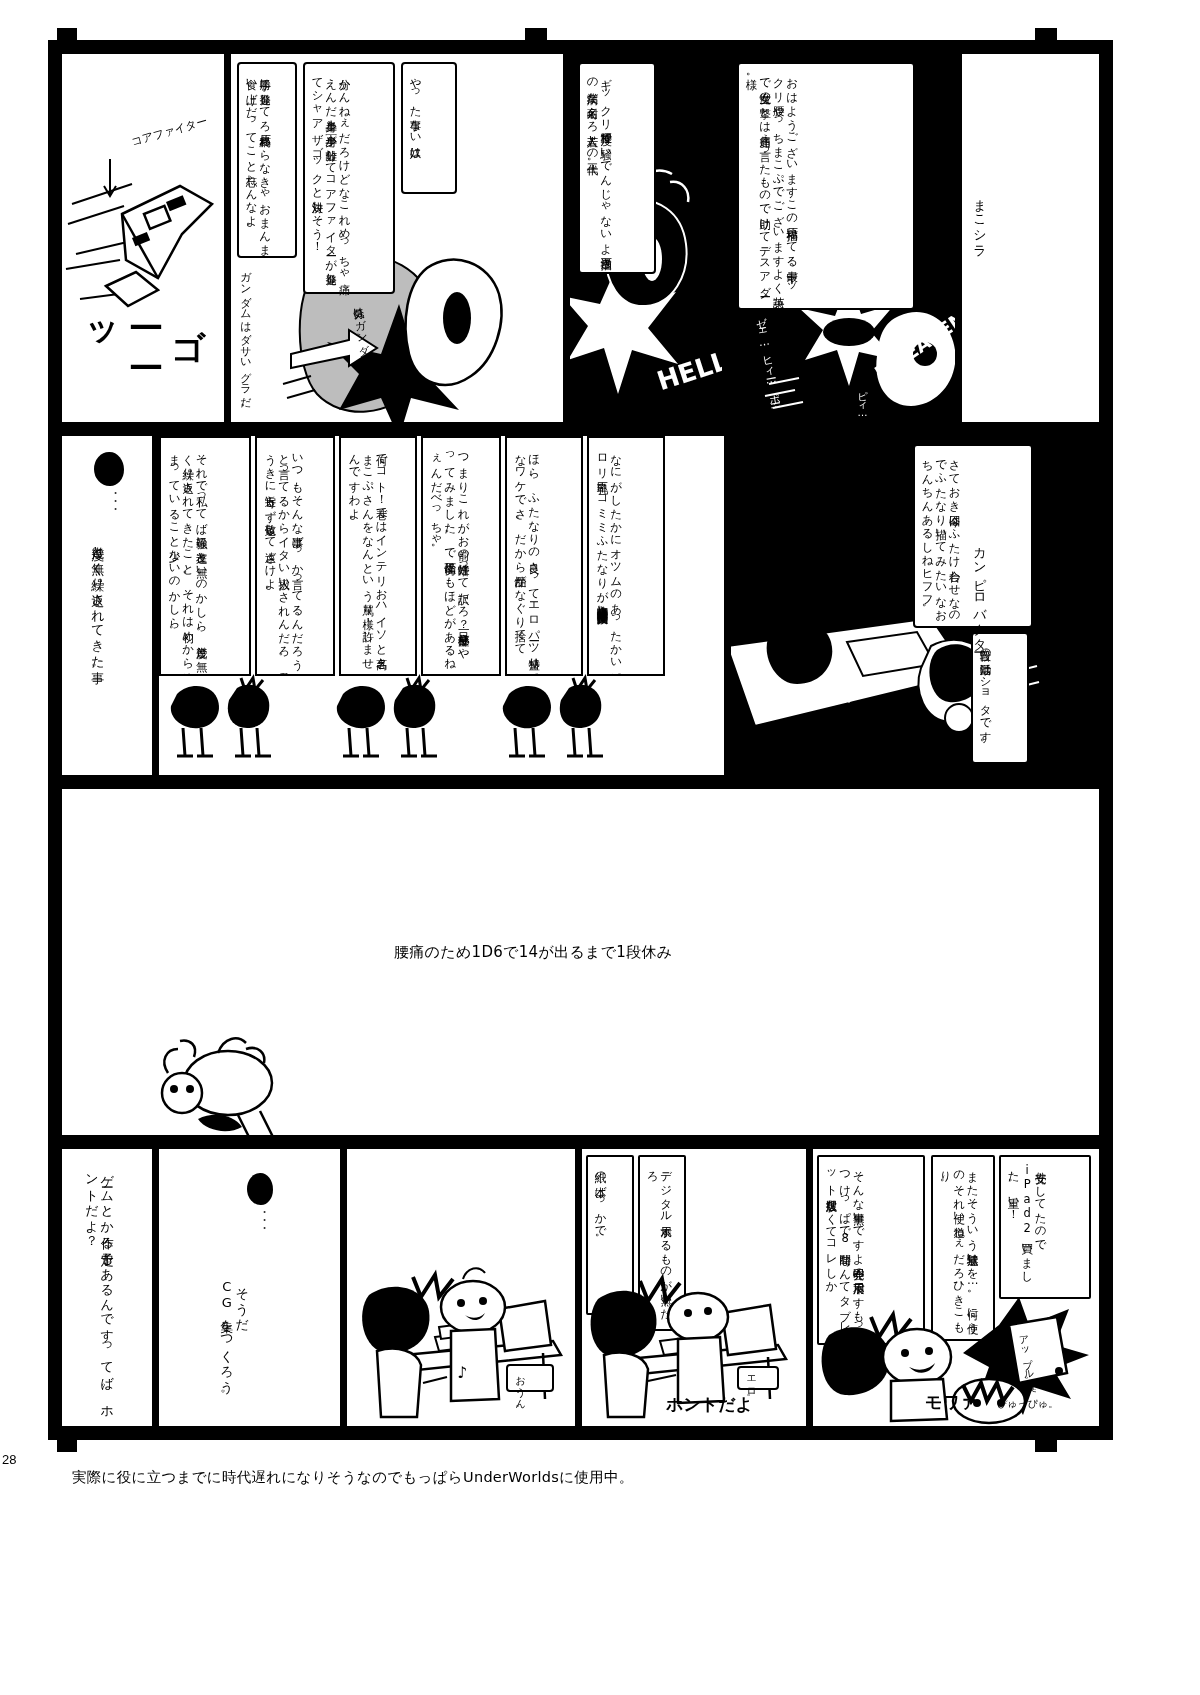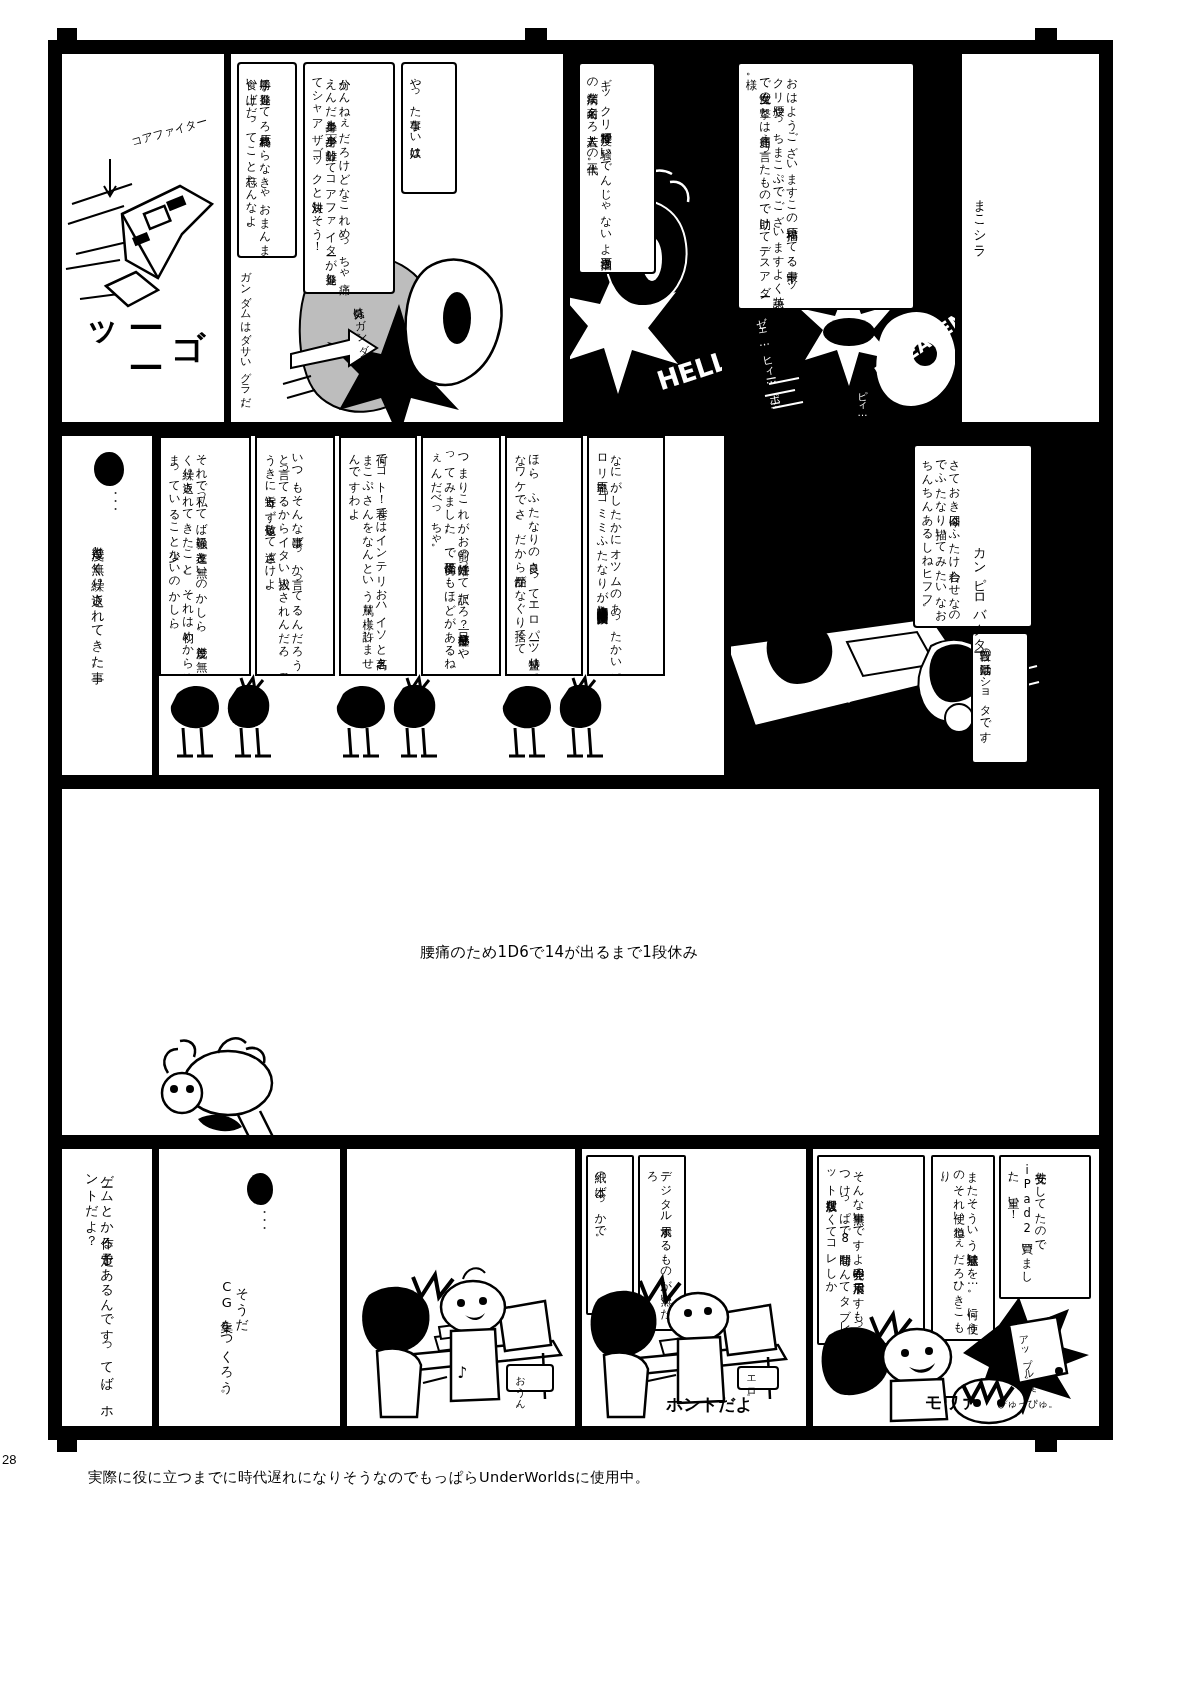--- a/index.html
+++ b/index.html
@@ -330,21 +330,21 @@
     </div>
     <div class="bubble" style="left:240px;top:196px;width:58px;height:132px;">
       <div class="vt">普段の活動はショタです。</div>
     </div>
     <div class="sfx white" style="left:58px;top:256px;font-size:13px;font-weight:normal;transform:rotate(-8deg);">ぴゅっぴゅ</div>
   </div>
 
   <div class="sidelabel vt" style="left:972px;top:538px;">カンピロバクター</div>
 
   <div class="panel" style="left:62px;top:789px;width:1037px;height:346px;">
-    <div class="bigcenter" style="left:332px;top:154px;margin-left:26px;">腰痛のため1D6で14が出るまで1段休み</div>
+    <div class="bigcenter" style="left:332px;top:154px;">腰痛のため1D6で14が出るまで1段休み</div>
     <svg width="260" height="130" viewBox="0 0 260 130" style="position:absolute;left:80px;top:242px;">
       <g fill="#fff" stroke="#000" stroke-width="2.5">
         <ellipse cx="86" cy="52" rx="44" ry="32"></ellipse>
         <circle cx="40" cy="62" rx="20" ry="20" r="20"></circle>
       </g>
       <g fill="#000">
         <circle cx="32" cy="58" r="4"></circle>
         <circle cx="48" cy="58" r="4"></circle>
         <path d="M56,88 C72,80 92,84 100,96 C86,104 64,100 56,88 Z"></path>
       </g>
@@ -506,16 +506,16 @@
         <path d="M150,236 L158,252 L168,234 L174,252 L184,234 L190,252 L200,238" stroke="#000" stroke-width="4" fill="none"></path>
         <circle cx="164" cy="254" r="4"></circle>
         <circle cx="188" cy="254" r="4"></circle>
       </g>
     </svg>
     <div class="sfx" style="left:206px;top:180px;font-size:10px;font-weight:normal;writing-mode:vertical-rl;text-orientation:upright;transform:rotate(-8deg);">アップル臭。</div>
     <div class="sfx" style="left:112px;top:242px;font-size:17px;">モワァ</div>
     <div class="sfx" style="left:184px;top:248px;font-size:10px;font-weight:normal;">ぴゅっぴゅ。</div>
   </div>
 
-  <div class="caption" style="left:88px;top:1468px;">実際に役に立つまでに時代遅れになりそうなのでもっぱらUnderWorldsに使用中。</div>
+  <div class="caption" style="left:72px;top:1468px;">実際に役に立つまでに時代遅れになりそうなのでもっぱらUnderWorldsに使用中。</div>
 
   <div class="pagenum">28</div>
 </div>
 
 </body></html>

